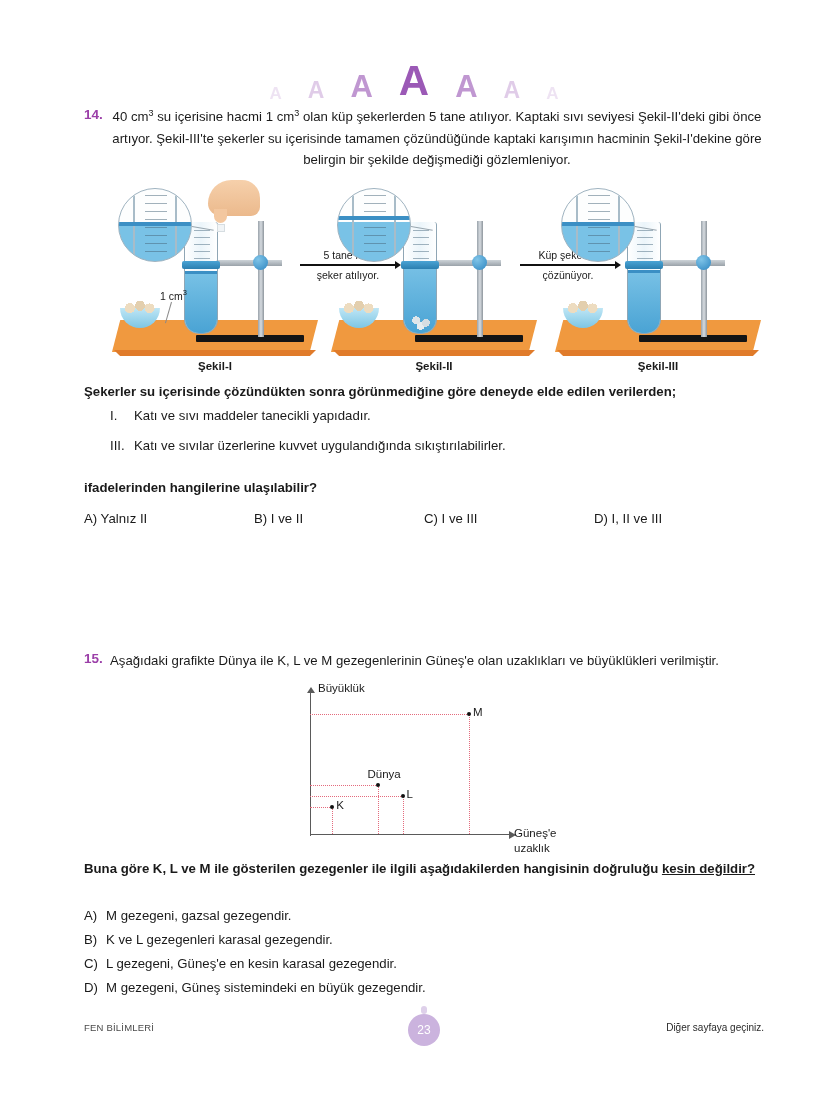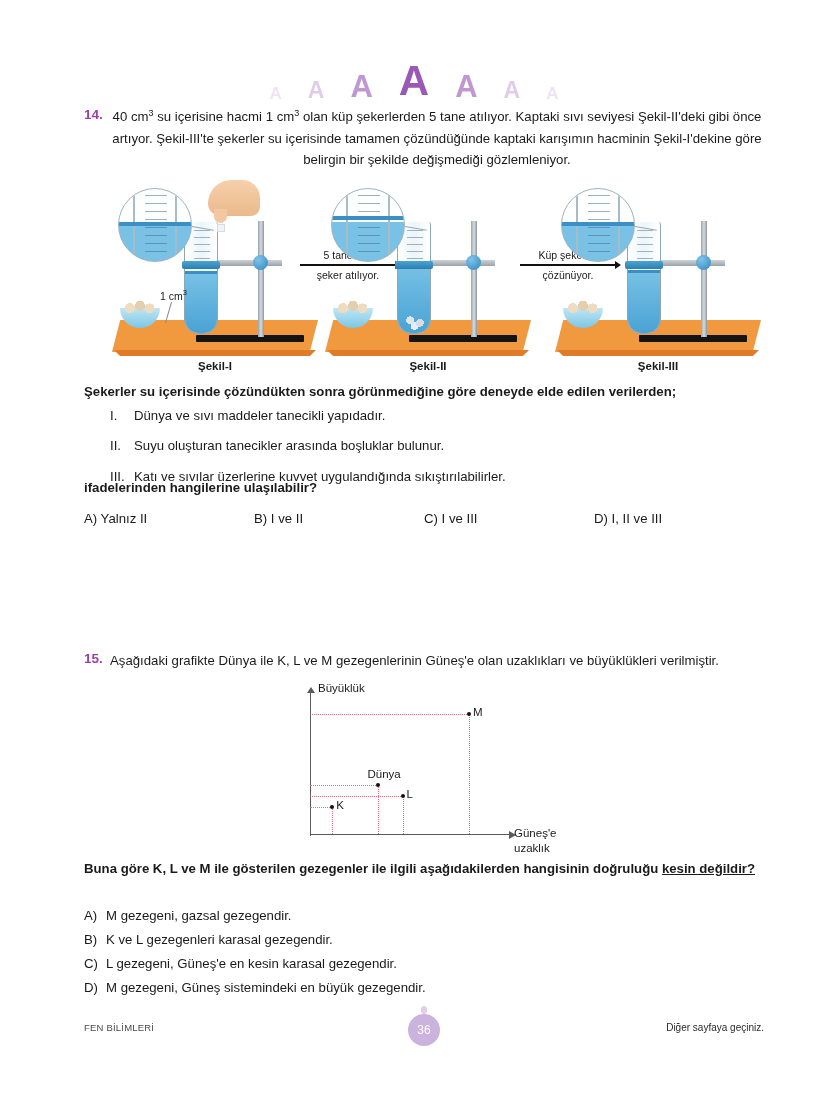--- a/index.html
+++ b/index.html
@@ -249,21 +249,21 @@
       <div class="cm-label" style="top:108px; left:48px;"><span>1 cm</span><sup>3</sup></div>
       <div class="cap">Şekil-I</div>
     </div>
 
     <div class="arrow-lbl" style="left:188px; top:68px;">
       <div>5 tane küp</div>
       <div class="bar"></div>
       <div>şeker atılıyor.</div>
     </div>
 
-    <div class="panel" style="left:213px;">
+    <div class="panel" style="left:219px;">
       <div class="table-top"></div>
       <div class="table-edge"></div>
       <div class="stand-base"></div>
       <div class="stand-rod"></div>
       <div class="stand-arm"></div>
       <div class="stand-knob"></div>
       <div class="cyl">
         <div class="ticks"></div>
         <div class="liq" style="height:70px;"></div>
         <div class="cubes"></div>
@@ -314,25 +314,21 @@
     </div>
   </div>
 
   <div class="q" style="top:381px;">
     <div class="bold-line">Şekerler su içerisinde çözündükten sonra görünmediğine göre deneyde elde edilen verilerden;</div>
   </div>
 
   <div class="q" style="top:406px;" id="q14stmts">
       <div class="stmt" style="margin-left: 26px; margin-bottom: 10px;">
         <span class="rn">I.</span>
-        <span>Dünya ve sıvı maddeler tanecikli yapıdadır.</span>
-      </div>
-      <div class="stmt" style="margin-left: 26px; margin-bottom: 10px;">
-        <span class="rn">II.</span>
-        <span>Suyu oluşturan tanecikler arasında boşluklar bulunur.</span>
+        <span>Katı ve sıvı maddeler tanecikli yapıdadır.</span>
       </div>
       <div class="stmt" style="margin-left: 26px; margin-bottom: 10px;">
         <span class="rn">III.</span>
         <span>Katı ve sıvılar üzerlerine kuvvet uygulandığında sıkıştırılabilirler.</span>
       </div>
     </div>
 
   <div class="q" style="top:477px;">
     <div class="bold-line">ifadelerinden hangilerine ulaşılabilir?</div>
   </div>
@@ -399,17 +395,17 @@
         <span>L gezegeni, Güneş'e en kesin karasal gezegendir.</span>
       </div>
       <div class="opt">
         <span class="lbl">D)</span>
         <span>M gezegeni, Güneş sistemindeki en büyük gezegendir.</span>
       </div>
     </div>
 
   <div class="footer">
     <div class="f-left">FEN BİLİMLERİ</div>
-    <div class="f-page">36</div>
+    <div class="f-page">23</div>
     <div class="f-right">Diğer sayfaya geçiniz.</div>
   </div>
 
 </div>
 
 </body></html>

